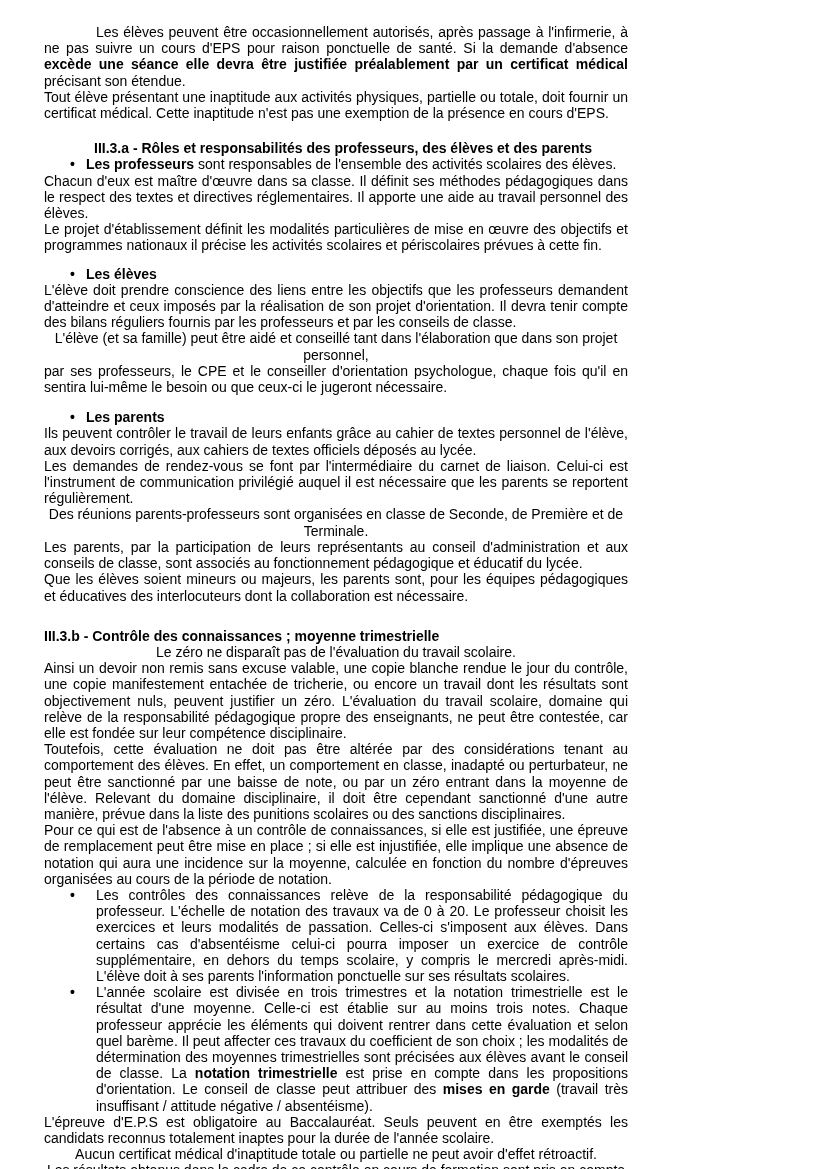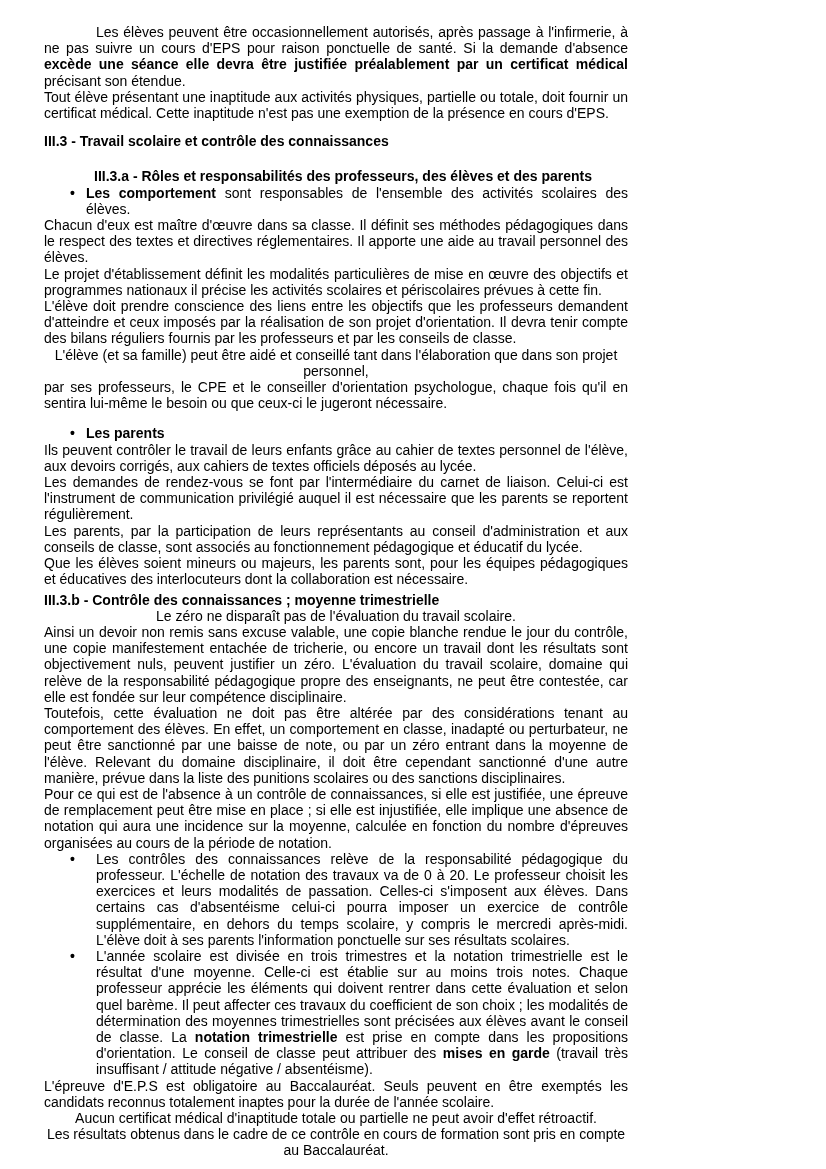--- a/index.html
+++ b/index.html
@@ -35,58 +35,59 @@
   }
   .bullet::before {
     content: "\2022";
     position: absolute;
     left: 26px;
     top: 0;
     font-weight: bold;
   }
   .bullet-label { padding-left: 42px; }
   .bullet-label::before { left: 26px; }
-  .gap8  { margin-top: 4px; }
+  .gap8  { margin-top: 24px; }
   .gap10 { margin-top: 19px; }
   .gap12 { margin-top: 12px; }
   .gap14 { margin-top: 14px; }
   .gap16 { }
 </style>
 </head>
 <body>
 
 <div class="page">
 
   <p class="indent"><span>Les élèves peuvent être occasionnellement autorisés, après passage à l'infirmerie, à ne pas suivre un cours d'EPS pour raison ponctuelle de santé. Si la demande d'absence </span><span class="b">excède une séance elle devra être justifiée préalablement par un certificat médical</span><span> précisant son étendue.</span></p>
 
   <p>Tout élève présentant une inaptitude aux activités physiques, partielle ou totale, doit fournir un certificat médical. Cette inaptitude n'est pas une exemption de la présence en cours d'EPS.</p>
 
-  <p class="h gap12">III.3 - Travail scolaire et contrôle des connaissances</p>
 
   <p class="h hsub gap10">III.3.a - Rôles et responsabilités des professeurs, des élèves et des parents</p>
 
-  <p class="bullet bullet-label"><span class="b">Les comportement</span><span> sont responsables de l'ensemble des activités scolaires des élèves.</span></p>
+  <p class="bullet bullet-label"><span class="b">Les professeurs</span><span> sont responsables de l'ensemble des activités scolaires des élèves.</span></p>
 
   <p>Chacun d'eux est maître d'œuvre dans sa classe. Il définit ses méthodes pédagogiques dans le respect des textes et directives réglementaires. Il apporte une aide au travail personnel des élèves.</p>
 
   <p>Le projet d'établissement définit les modalités particulières de mise en œuvre des objectifs et programmes nationaux il précise les activités scolaires et périscolaires prévues à cette fin.</p>
 
+  <p class="bullet bullet-label b gap12">Les élèves</p>
 
   <p>L'élève doit prendre conscience des liens entre les objectifs que les professeurs demandent d'atteindre et ceux imposés par la réalisation de son projet d'orientation. Il devra tenir compte des bilans réguliers fournis par les professeurs et par les conseils de classe.</p>
 
   <p class="left">L'élève (et sa famille) peut être aidé et conseillé tant dans l'élaboration que dans son projet personnel,</p>
 
   <p>par ses professeurs, le CPE et le conseiller d'orientation psychologue, chaque fois qu'il en sentira lui-même le besoin ou que ceux-ci le jugeront nécessaire.</p>
 
   <p class="bullet bullet-label b gap14">Les parents</p>
 
   <p>Ils peuvent contrôler le travail de leurs enfants grâce au cahier de textes personnel de l'élève, aux devoirs corrigés, aux cahiers de textes officiels déposés au lycée.</p>
 
   <p>Les demandes de rendez-vous se font par l'intermédiaire du carnet de liaison. Celui-ci est l'instrument de communication privilégié auquel il est nécessaire que les parents se reportent régulièrement.</p>
 
+  <p class="left">Des réunions parents-professeurs sont organisées en classe de Seconde, de Première et de Terminale.</p>
 
   <p>Les parents, par la participation de leurs représentants au conseil d'administration et aux conseils de classe, sont associés au fonctionnement pédagogique et éducatif du lycée.</p>
 
   <p>Que les élèves soient mineurs ou majeurs, les parents sont, pour les équipes pédagogiques et éducatives des interlocuteurs dont la collaboration est nécessaire.</p>
 
   <p class="h gap8">III.3.b - Contrôle des connaissances ; moyenne trimestrielle</p>
 
 
   <p class="left">Le zéro ne disparaît pas de l'évaluation du travail scolaire.</p>
 

